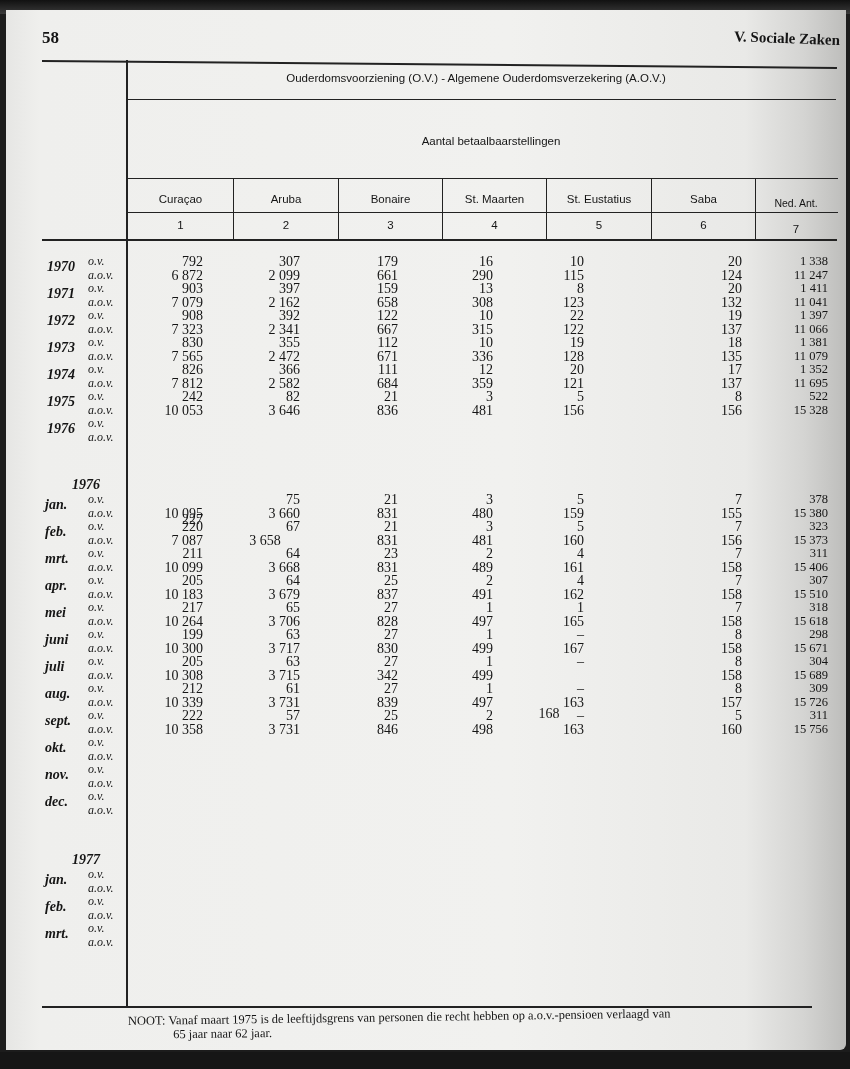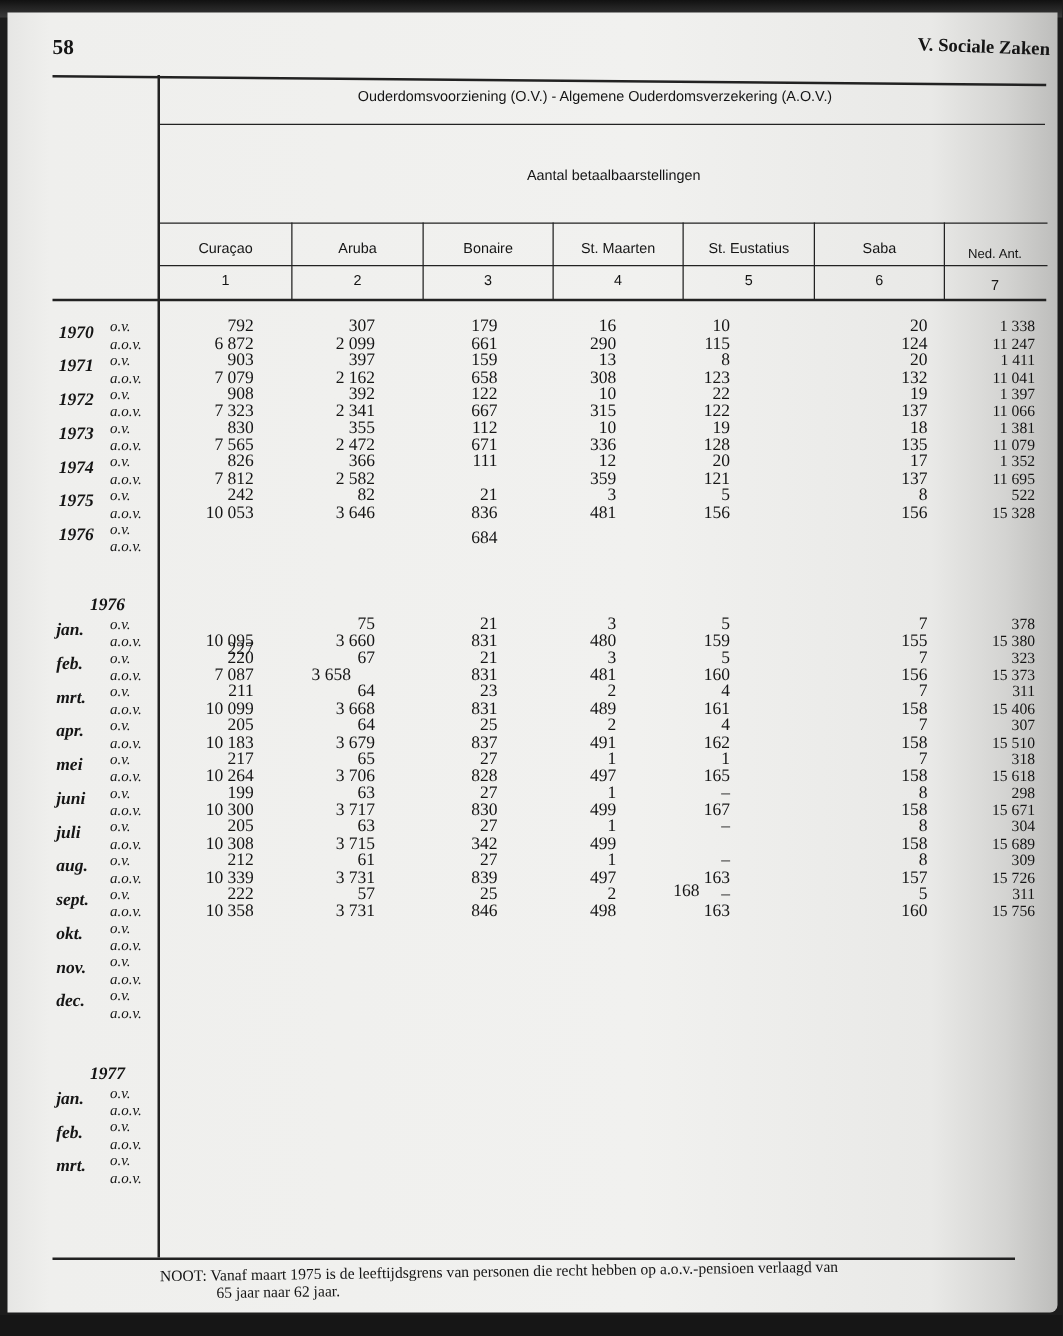--- a/index.html
+++ b/index.html
@@ -136,21 +136,21 @@
     <div class="num" style="left:758px;width:70px;top:336px;font-size:12.5px;">1 381</div>
     <div class="num" style="left:758px;width:70px;top:349.5px;font-size:12.5px;">11 079</div>
     <div class="lbl-year" style="left:47px;top:367px;">1974</div>
     <div class="lbl-ov" style="left:88px;top:363px;">o.v.</div>
     <div class="lbl-ov" style="left:88px;top:376.5px;">a.o.v.</div>
     <div class="num" style="left:133px;width:70px;top:363px;">826</div>
     <div class="num" style="left:133px;width:70px;top:376.5px;">7 812</div>
     <div class="num" style="left:230px;width:70px;top:363px;">366</div>
     <div class="num" style="left:230px;width:70px;top:376.5px;">2 582</div>
     <div class="num" style="left:328px;width:70px;top:363px;">111</div>
-    <div class="num" style="left:328px;width:70px;top:376.5px;margin-top:47px;">684</div>
+    <div class="num" style="left:328px;width:70px;top:376.5px;">684</div>
     <div class="num" style="left:423px;width:70px;top:363px;">12</div>
     <div class="num" style="left:423px;width:70px;top:376.5px;">359</div>
     <div class="num" style="left:514px;width:70px;top:363px;">20</div>
     <div class="num" style="left:514px;width:70px;top:376.5px;">121</div>
     <div class="num" style="left:672px;width:70px;top:363px;">17</div>
     <div class="num" style="left:672px;width:70px;top:376.5px;">137</div>
     <div class="num" style="left:758px;width:70px;top:363px;font-size:12.5px;">1 352</div>
     <div class="num" style="left:758px;width:70px;top:376.5px;font-size:12.5px;">11 695</div>
     <div class="lbl-year" style="left:47px;top:394px;">1975</div>
     <div class="lbl-ov" style="left:88px;top:390px;">o.v.</div>

